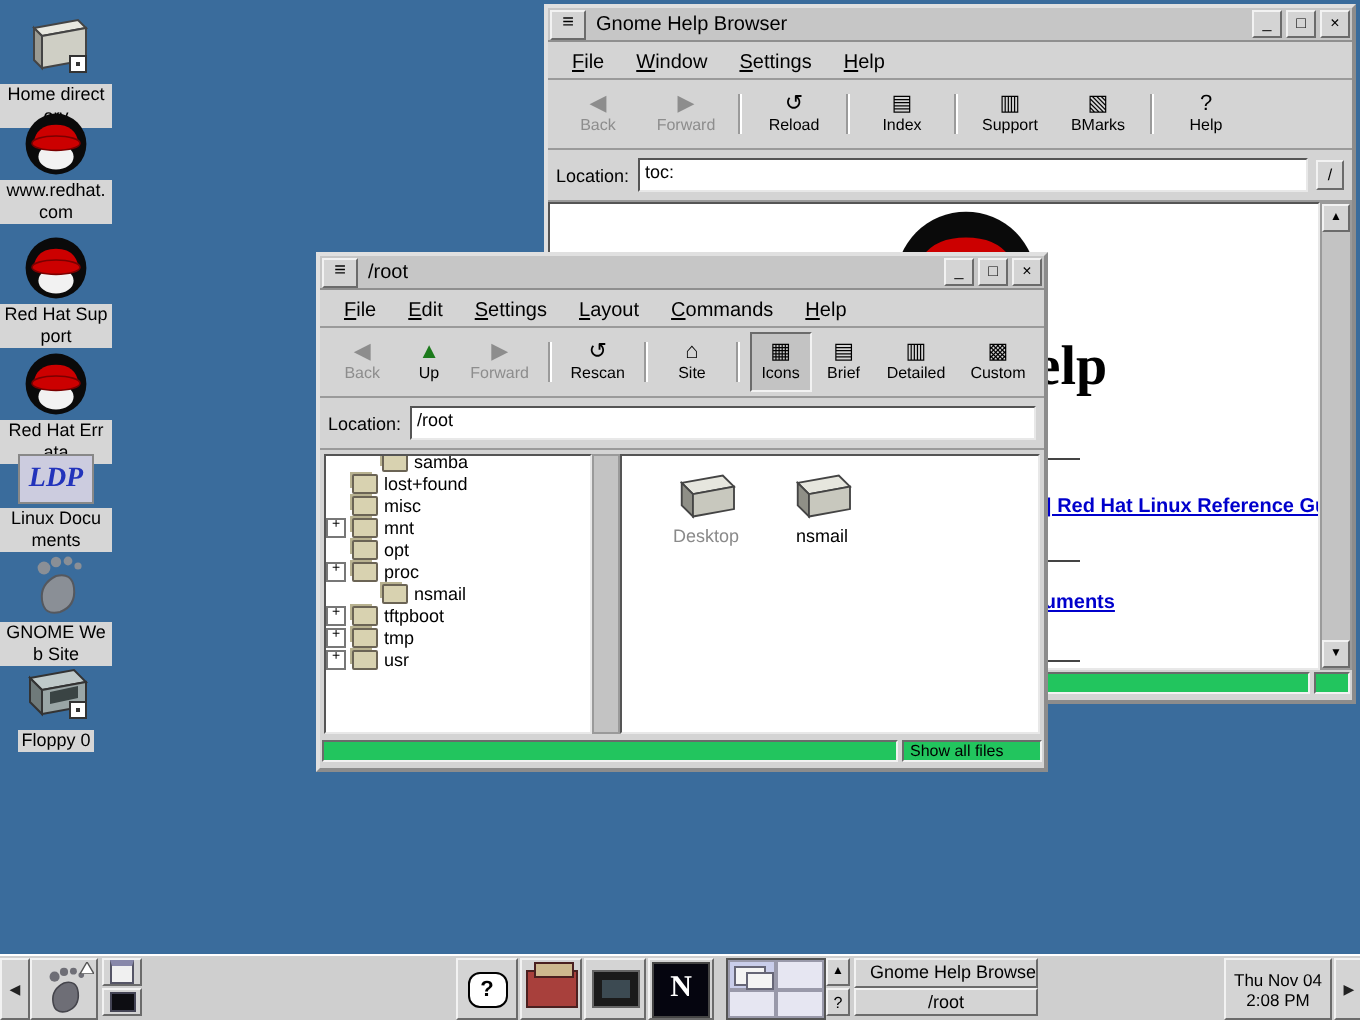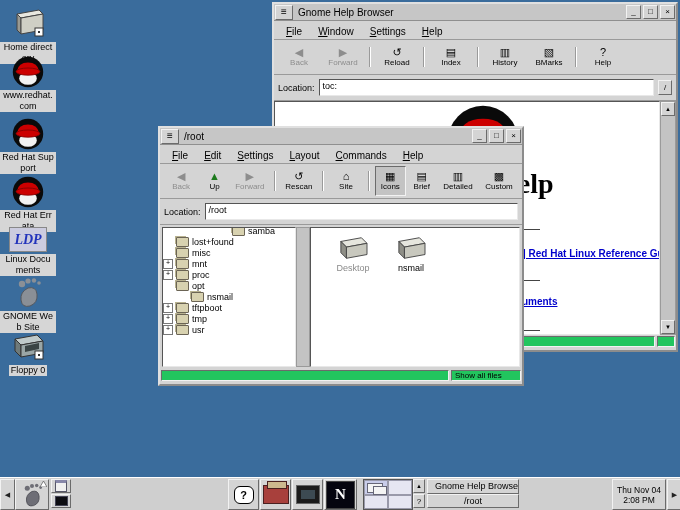--- a/index.html
+++ b/index.html
@@ -185,21 +185,21 @@
       <span>Reload</span>
     </div>
     <div class="tsep"></div>
     <div class="tool">
       <span class="ticon">▤</span>
       <span>Index</span>
     </div>
     <div class="tsep"></div>
     <div class="tool">
       <span class="ticon">▥</span>
-      <span>History</span>
+      <span>Support</span>
     </div>
     <div class="tool">
       <span class="ticon">▧</span>
       <span>BMarks</span>
     </div>
     <div class="tsep"></div>
     <div class="tool">
       <span class="ticon">?</span>
       <span>Help</span>
     </div>
@@ -292,21 +292,21 @@
       <span class="ticon">▩</span>
       <span>Custom</span>
     </div>
   </div>
   <div class="locbar">
     <span class="lab">Location:</span>
     <div class="entry">/root</div>
   </div>
   <div class="fm-body">
     <div class="tree">
-      <div class="trow" style="margin-top:-3px;padding-left:41px;">
+      <div class="trow" style="margin-top:-3px;">
         <span class="indent"></span>
           <span class="spacer"></span>
         <span class="folder-s"></span>
         <span>samba</span>
       </div>
       <div class="trow">
         <span class="spacer"></span>
         <span class="folder-s"></span>
         <span>lost+found</span>
       </div>
@@ -314,28 +314,28 @@
         <span class="spacer"></span>
         <span class="folder-s"></span>
         <span>misc</span>
       </div>
       <div class="trow">
         <span class="expander">+</span>
         <span class="folder-s"></span>
         <span>mnt</span>
       </div>
       <div class="trow">
+        <span class="spacer"></span>
+        <span class="folder-s"></span>
+        <span>opt</span>
+      </div>
+      <div class="trow">
         <span class="expander">+</span>
         <span class="folder-s"></span>
         <span>proc</span>
-      </div>
-      <div class="trow">
-        <span class="spacer"></span>
-        <span class="folder-s"></span>
-        <span>opt</span>
       </div>
       <div class="trow">
         <span class="indent"></span>
           <span class="spacer"></span>
         <span class="folder-s"></span>
         <span>nsmail</span>
       </div>
       <div class="trow">
         <span class="expander">+</span>
         <span class="folder-s"></span>

